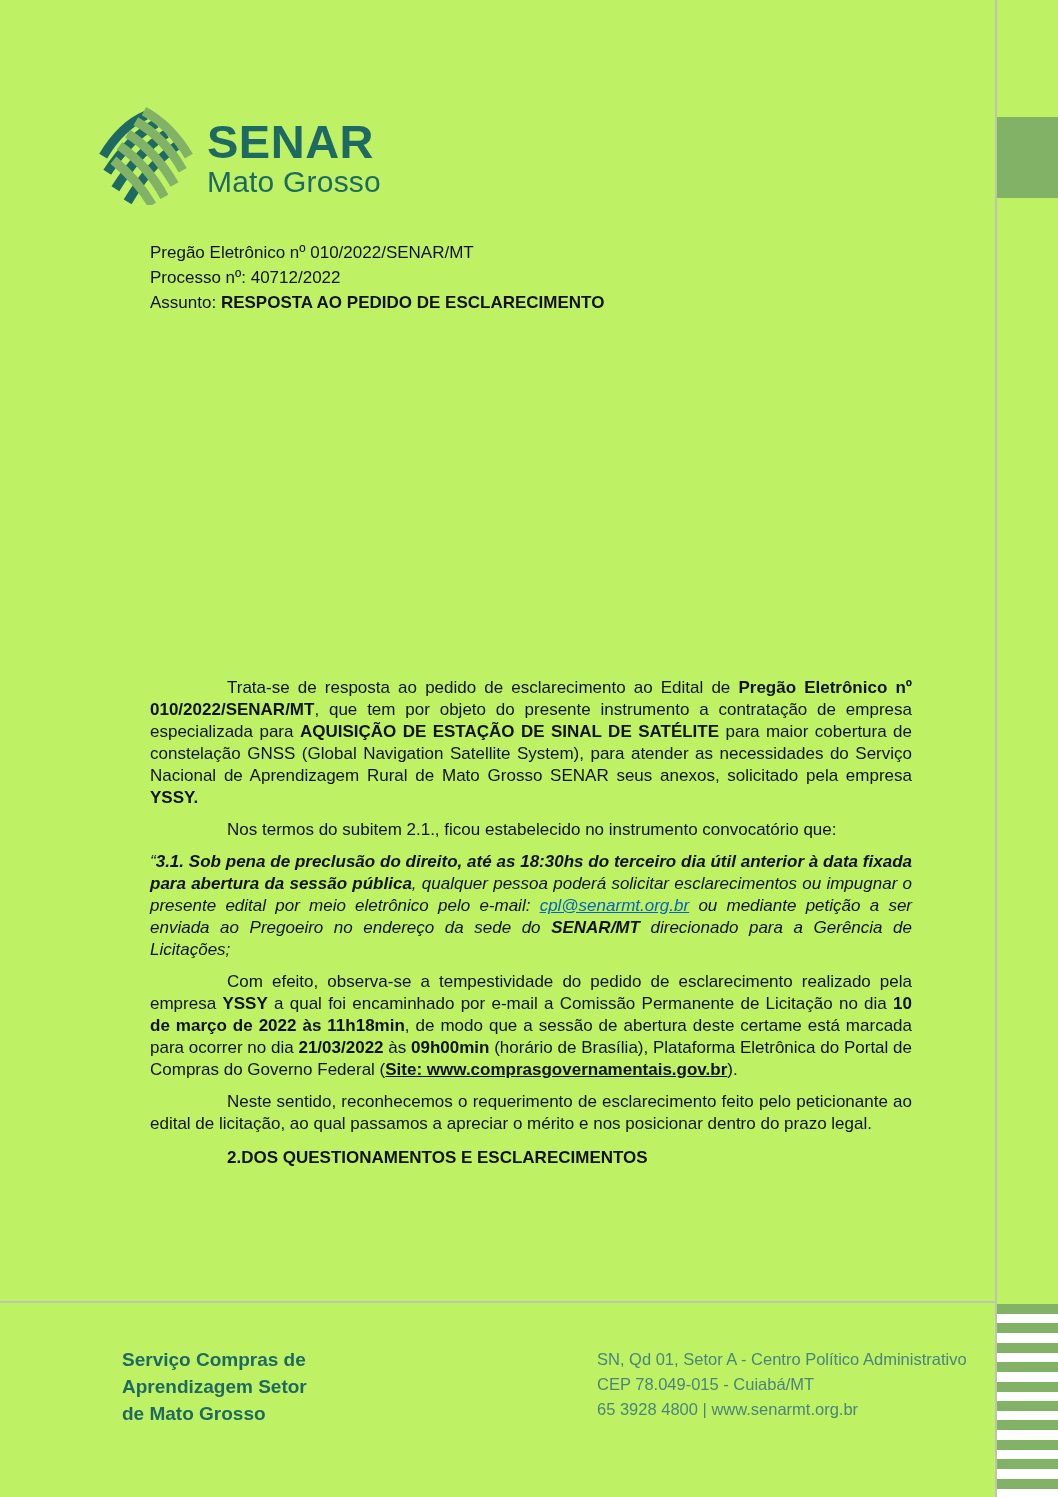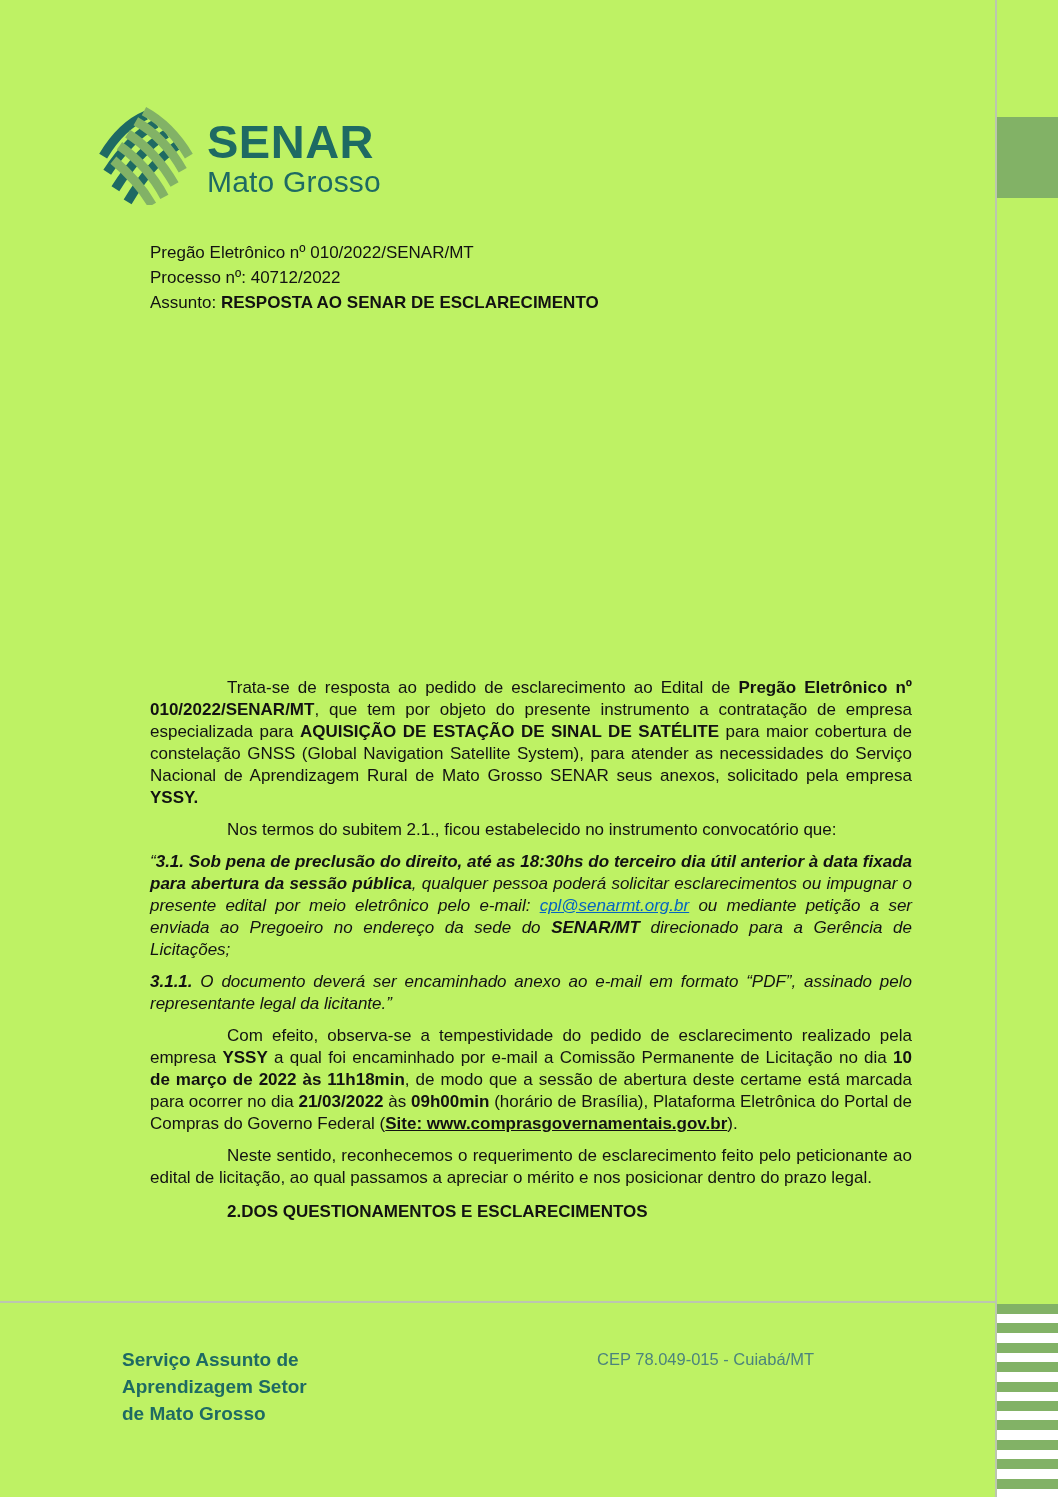--- a/index.html
+++ b/index.html
@@ -81,39 +81,40 @@
     </svg>
     <div class="logo-text">
       <div class="brand">SENAR</div>
       <div class="region">Mato Grosso</div>
     </div>
   </header>
 
   <section class="doc-header" id="doc-header">
       <p><span class="run">Pregão Eletrônico nº 010/2022/SENAR/MT</span></p>
       <p><span class="run">Processo nº: 40712/2022</span></p>
-      <p><span class="run">Assunto: </span><span class="run b">RESPOSTA AO SENAR DE ESCLARECIMENTO</span></p>
+      <p><span class="run">Assunto: </span><span class="run b">RESPOSTA AO PEDIDO DE ESCLARECIMENTO</span></p>
     </section>
 
   <section class="doc-body" id="doc-body">
       <p class="indent"><span class="run">Trata-se de resposta ao pedido de esclarecimento ao Edital de </span><span class="run b">Pregão Eletrônico nº 010/2022/SENAR/MT</span><span class="run">, que tem por objeto do presente instrumento a contratação de empresa especializada para </span><span class="run b">AQUISIÇÃO DE ESTAÇÃO DE SINAL DE SATÉLITE</span><span class="run"> para maior cobertura de constelação GNSS (Global Navigation Satellite System), para atender as necessidades do Serviço Nacional de Aprendizagem Rural de Mato Grosso SENAR seus anexos, solicitado pela empresa </span><span class="run b">YSSY.</span></p>
       <p class="indent"><span class="run">Nos termos do subitem 2.1., ficou estabelecido no instrumento convocatório que:</span></p>
       <p><span class="run i">“</span><span class="run b i">3.1. Sob pena de preclusão do direito, até as 18:30hs do terceiro dia útil anterior à data fixada para abertura da sessão pública</span><span class="run i">, qualquer pessoa poderá solicitar esclarecimentos ou impugnar o presente edital por meio eletrônico pelo e-mail: </span><a class="run i link" href="#">cpl@senarmt.org.br</a><span class="run i">  ou mediante petição a ser enviada ao Pregoeiro no endereço da sede do </span><span class="run b i">SENAR/MT</span><span class="run i"> direcionado para a Gerência de Licitações;</span></p>
-      <p><span class="run b i">3.1.1.</span><span class="run i"> O documento deverá ser encaminhado anexo ao e-mail em formato “PDF”, assinado pelo representante legal da licitante.”</span></p>
       <p class="indent"><span class="run">Com efeito, observa-se a tempestividade do pedido de esclarecimento realizado pela empresa </span><span class="run b">YSSY</span><span class="run"> a qual foi encaminhado por e-mail a Comissão Permanente de Licitação no dia </span><span class="run b">10 de março de 2022 às 11h18min</span><span class="run">, de modo que a sessão de abertura deste certame está marcada para ocorrer no dia </span><span class="run b">21/03/2022</span><span class="run"> às </span><span class="run b">09h00min</span><span class="run"> (horário de Brasília), Plataforma Eletrônica do Portal de Compras do Governo Federal (</span><a class="run b u link dark" href="#">Site: www.comprasgovernamentais.gov.br</a><span class="run">).</span></p>
       <p class="indent"><span class="run">Neste sentido, reconhecemos o requerimento de esclarecimento feito pelo peticionante ao edital de licitação, ao qual passamos a apreciar o mérito e nos posicionar dentro do prazo legal.</span></p>
       <p class="heading"><span class="run">2.DOS QUESTIONAMENTOS E ESCLARECIMENTOS</span></p>
     </section>
 
   <div class="footer-rule"></div>
 
   <footer>
     <div class="f-left">
-      <div>Serviço Assunto de</div>
+      <div>Serviço Compras de</div>
       <div>Aprendizagem Setor</div>
       <div>de Mato Grosso</div>
     </div>
     <div class="f-right">
+      <div>SN, Qd 01, Setor A - Centro Político Administrativo</div>
       <div>CEP 78.049-015 - Cuiabá/MT</div>
+      <div>65 3928 4800 | www.senarmt.org.br</div>
     </div>
   </footer>
 
 </div>
 
 </body></html>

